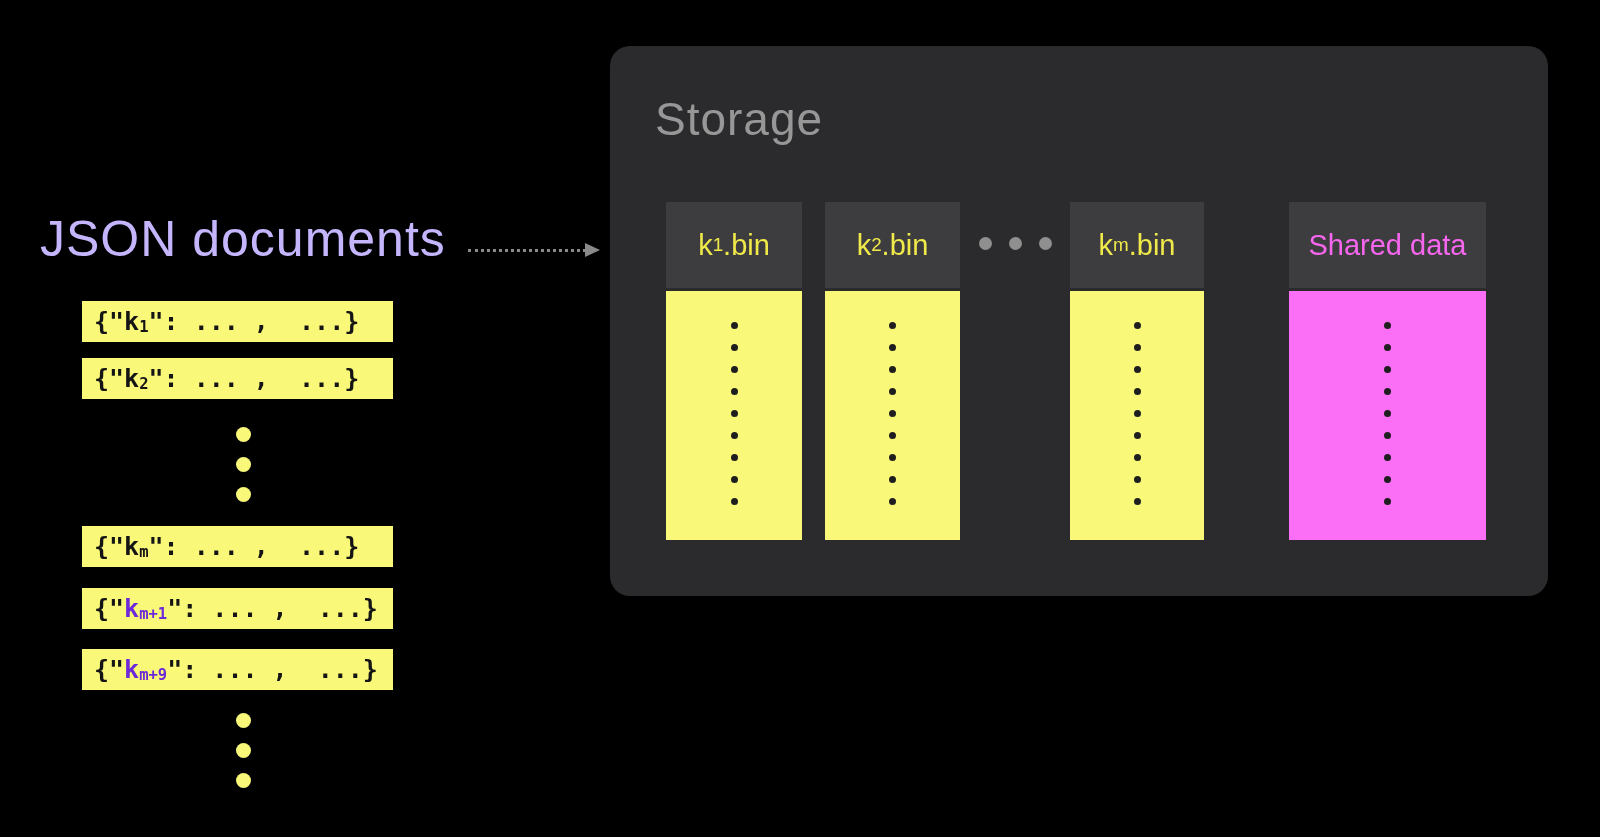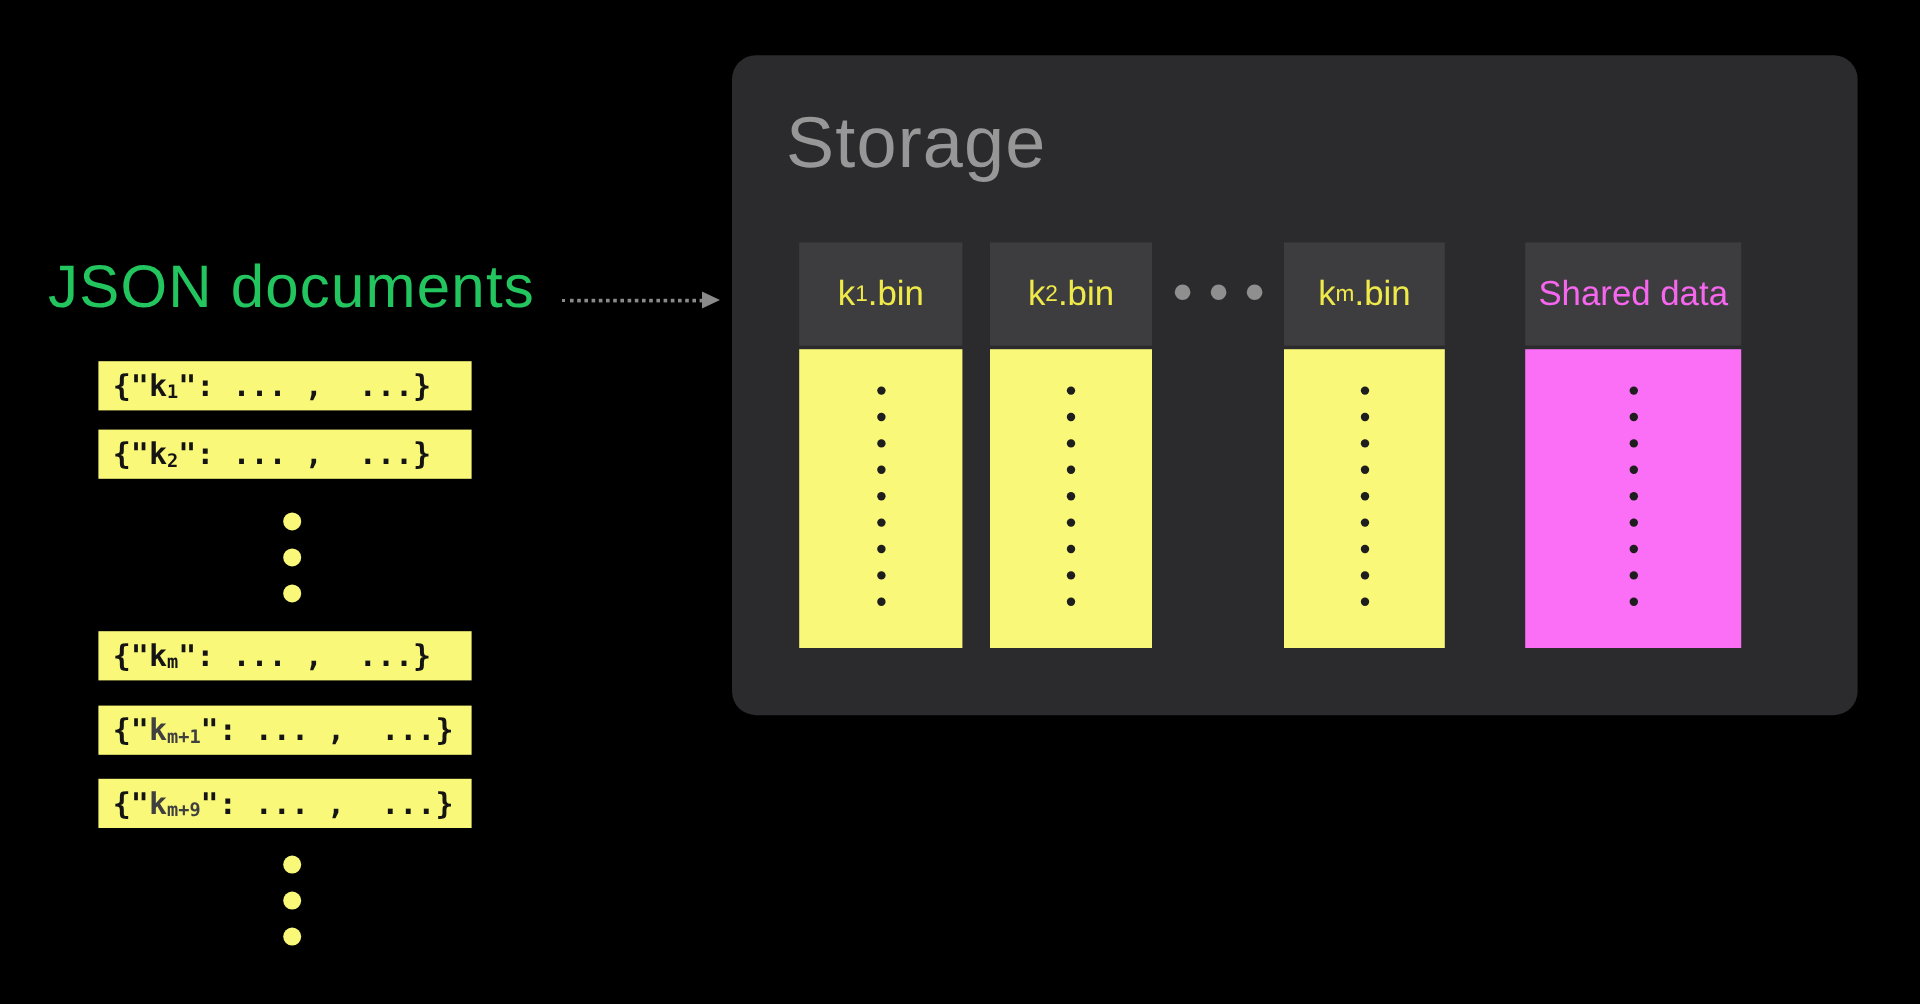--- a/index.html
+++ b/index.html
@@ -8,35 +8,35 @@
     background:#000000;
     position:relative;
     overflow:hidden;
     font-family:"Liberation Sans", sans-serif;
   }
 
   
   .json-heading {
     position:absolute; left:40px; top:212px;
     font-size:50px; line-height:54px;
-    color:#22c55e; letter-spacing:1px;
+    color:#c4b5fd; letter-spacing:1px;
     white-space:pre;
   }
 
   .doc-row {
     position:absolute; left:82px; width:311px; height:41px;
     background:#faf878;
     color:#141414;
     font-family:"DejaVu Sans Mono", monospace;
     font-weight:bold; font-size:25px; line-height:41px;
     padding-left:12px; box-sizing:border-box;
     white-space:pre;
   }
   .doc-row sub { font-size:0.62em; vertical-align:-0.12em; }
-  .doc-row.highlight .doc-key { color:#404040; }
+  .doc-row.highlight .doc-key { color:#6d28d9; }
 
   .doc-row.r0 { top:301px; }
   .doc-row.r1 { top:358px; }
   .doc-row.r2 { top:526px; }
   .doc-row.r3 { top:588px; }
   .doc-row.r4 { top:649px; }
 
   .v-ellipsis {
     position:absolute; left:236px;
     display:flex; flex-direction:column; gap:15px;
@@ -62,29 +62,29 @@
   }
 
   
   .panel {
     position:absolute; left:610px; top:46px;
     width:938px; height:550px;
     background:#2b2b2e; border-radius:20px;
   }
   .panel-title {
     position:absolute; left:45px; top:48px;
-    font-size:60px; line-height:50px;
+    font-size:46px; line-height:50px;
     color:#979797; letter-spacing:1px;
   }
 
   .col { position:absolute; top:156px; }
   .col.c0 { left:56px;  width:136px; }
   .col.c1 { left:215px; width:135px; }
   .col.c2 { left:460px; width:134px; }
-  .col.c3 { left:661px; width:180px; }
+  .col.c3 { left:679px; width:197px; }
 
   .col-header {
     height:86px; background:#3d3d3f;
     display:flex; align-items:center; justify-content:center;
     font-size:29px; font-weight:500; color:#f0e94a;
     white-space:pre;
   }
   .col-header sub { font-size:0.65em; vertical-align:-0.18em; }
   .col.shared .col-header { color:#f766ee; }
 

